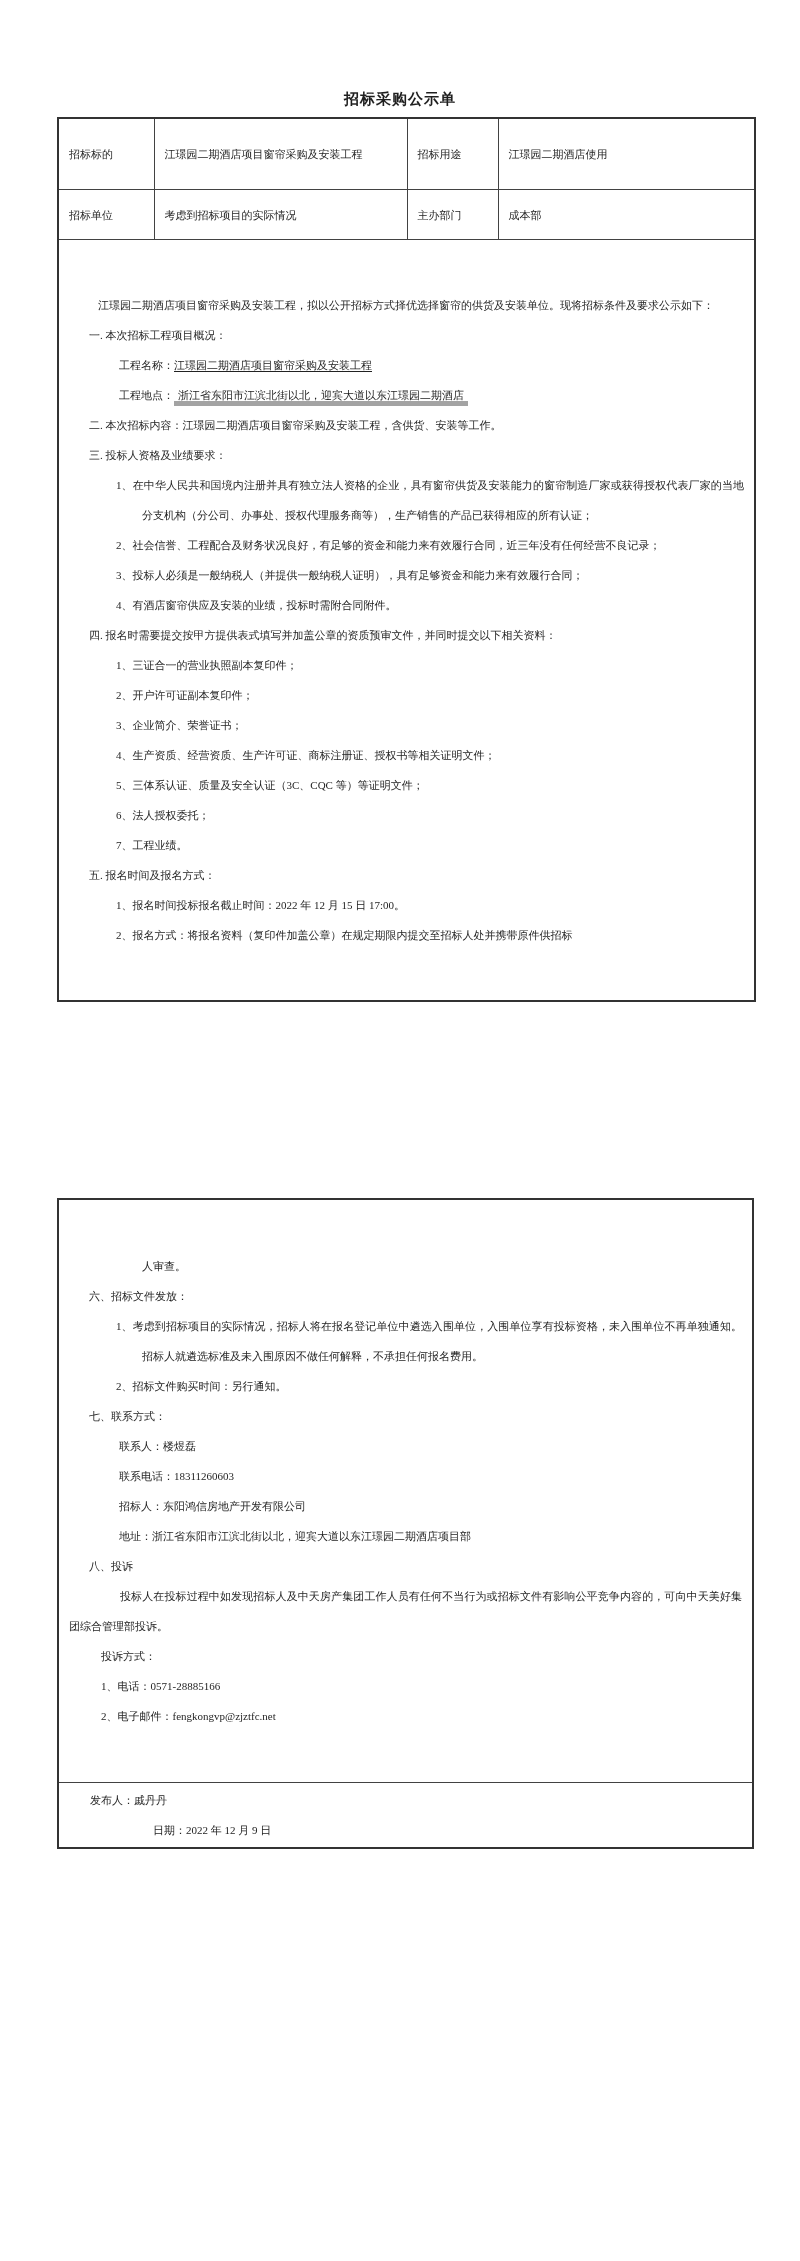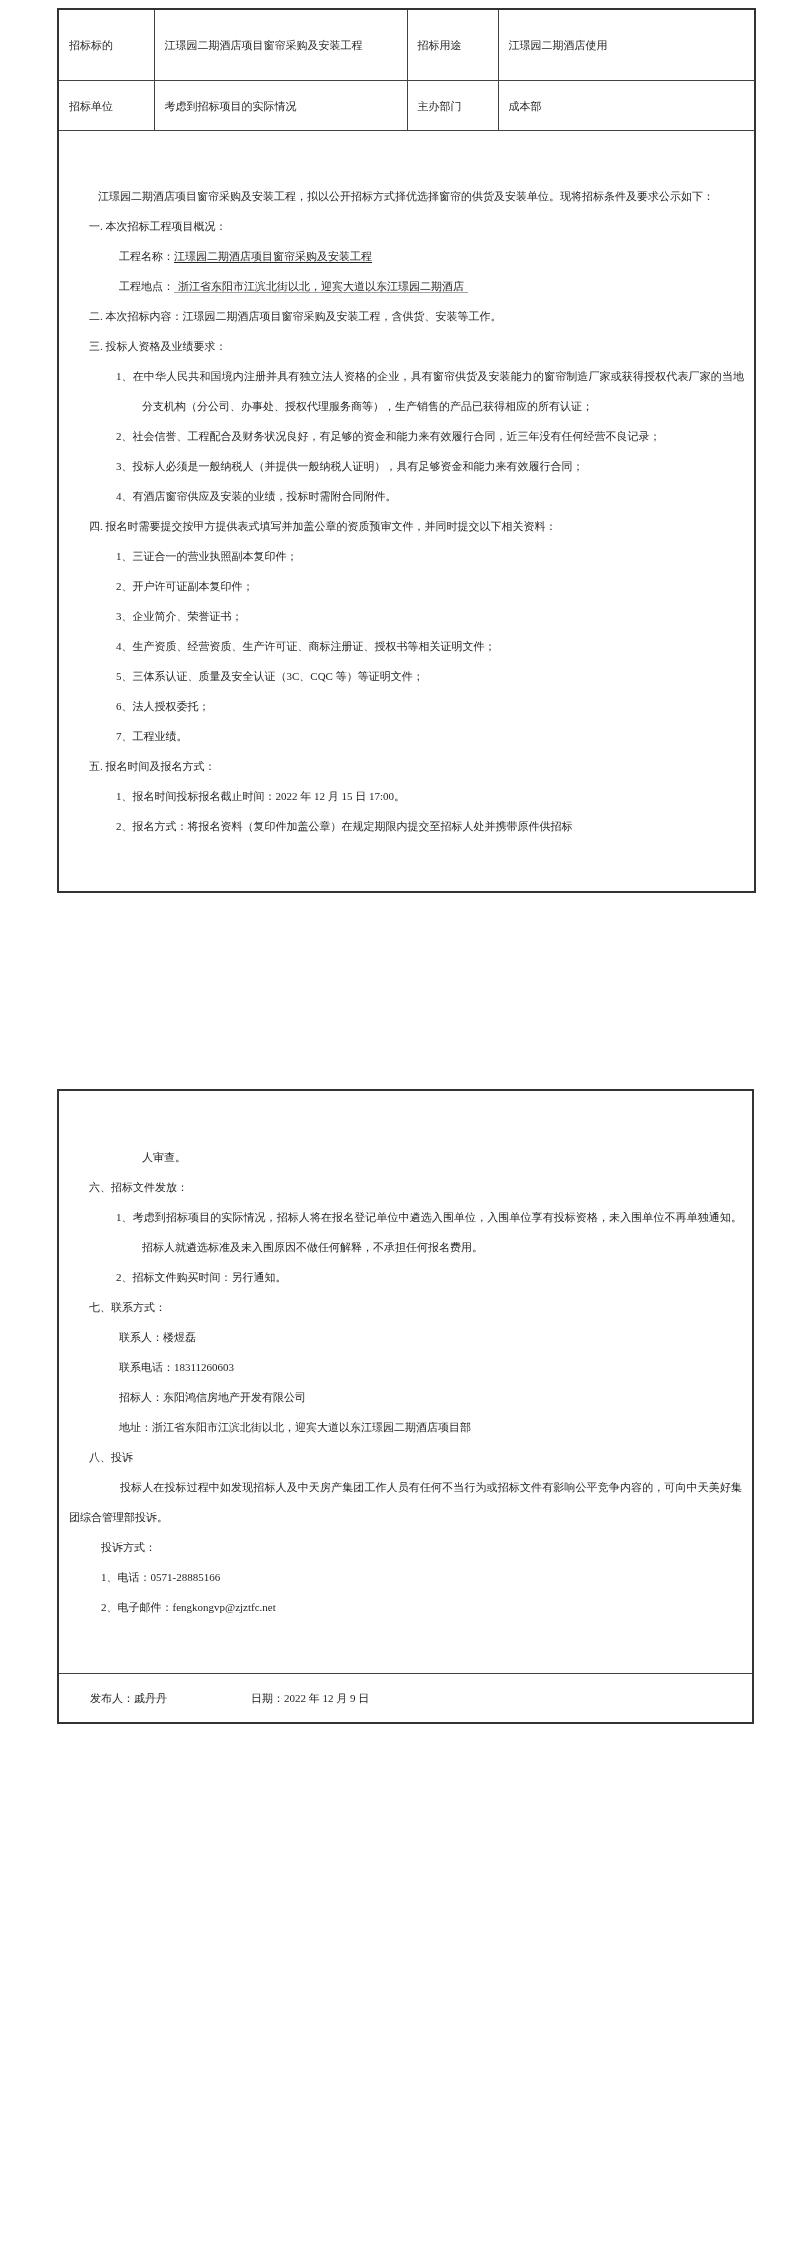--- a/index.html
+++ b/index.html
@@ -46,31 +46,32 @@
   td.cc2{height:578px;}
   .cc p{margin:0;line-height:30px;}
   .ind2{text-indent:29px;}
   .sec{padding-left:20px;}
   .sub{padding-left:50px;}
   .num{padding-left:73px;text-indent:-26px;}
   .cont{padding-left:73px;}
   .mid{padding-left:32px;}
   .complaint{text-indent:51px;}
   .u{border-bottom:1px solid #222;}
-  .upad{border-bottom:1px solid #a3a3a3;padding:0 4px;}
+  .upad{border-bottom:5px solid #a3a3a3;padding:0 4px;}
   td.footer{height:44px;padding:2px 0;}
-  .footer-line{display:flex;}
+  .footer-line{display:flex;flex-direction:column;}
   .pub{margin-left:21px;}
   .date{margin-left:84px;}
 </style>
 </head>
 <body>
 
 <div class="doc">
 
+  <h1 class="title">招标采购公示单</h1>
 
   <table class="sheet t1">
     <colgroup>
         <col class="c1">
         <col class="c2">
         <col class="c3">
         <col class="c4">
       </colgroup>
     <tbody>
       <tr>

